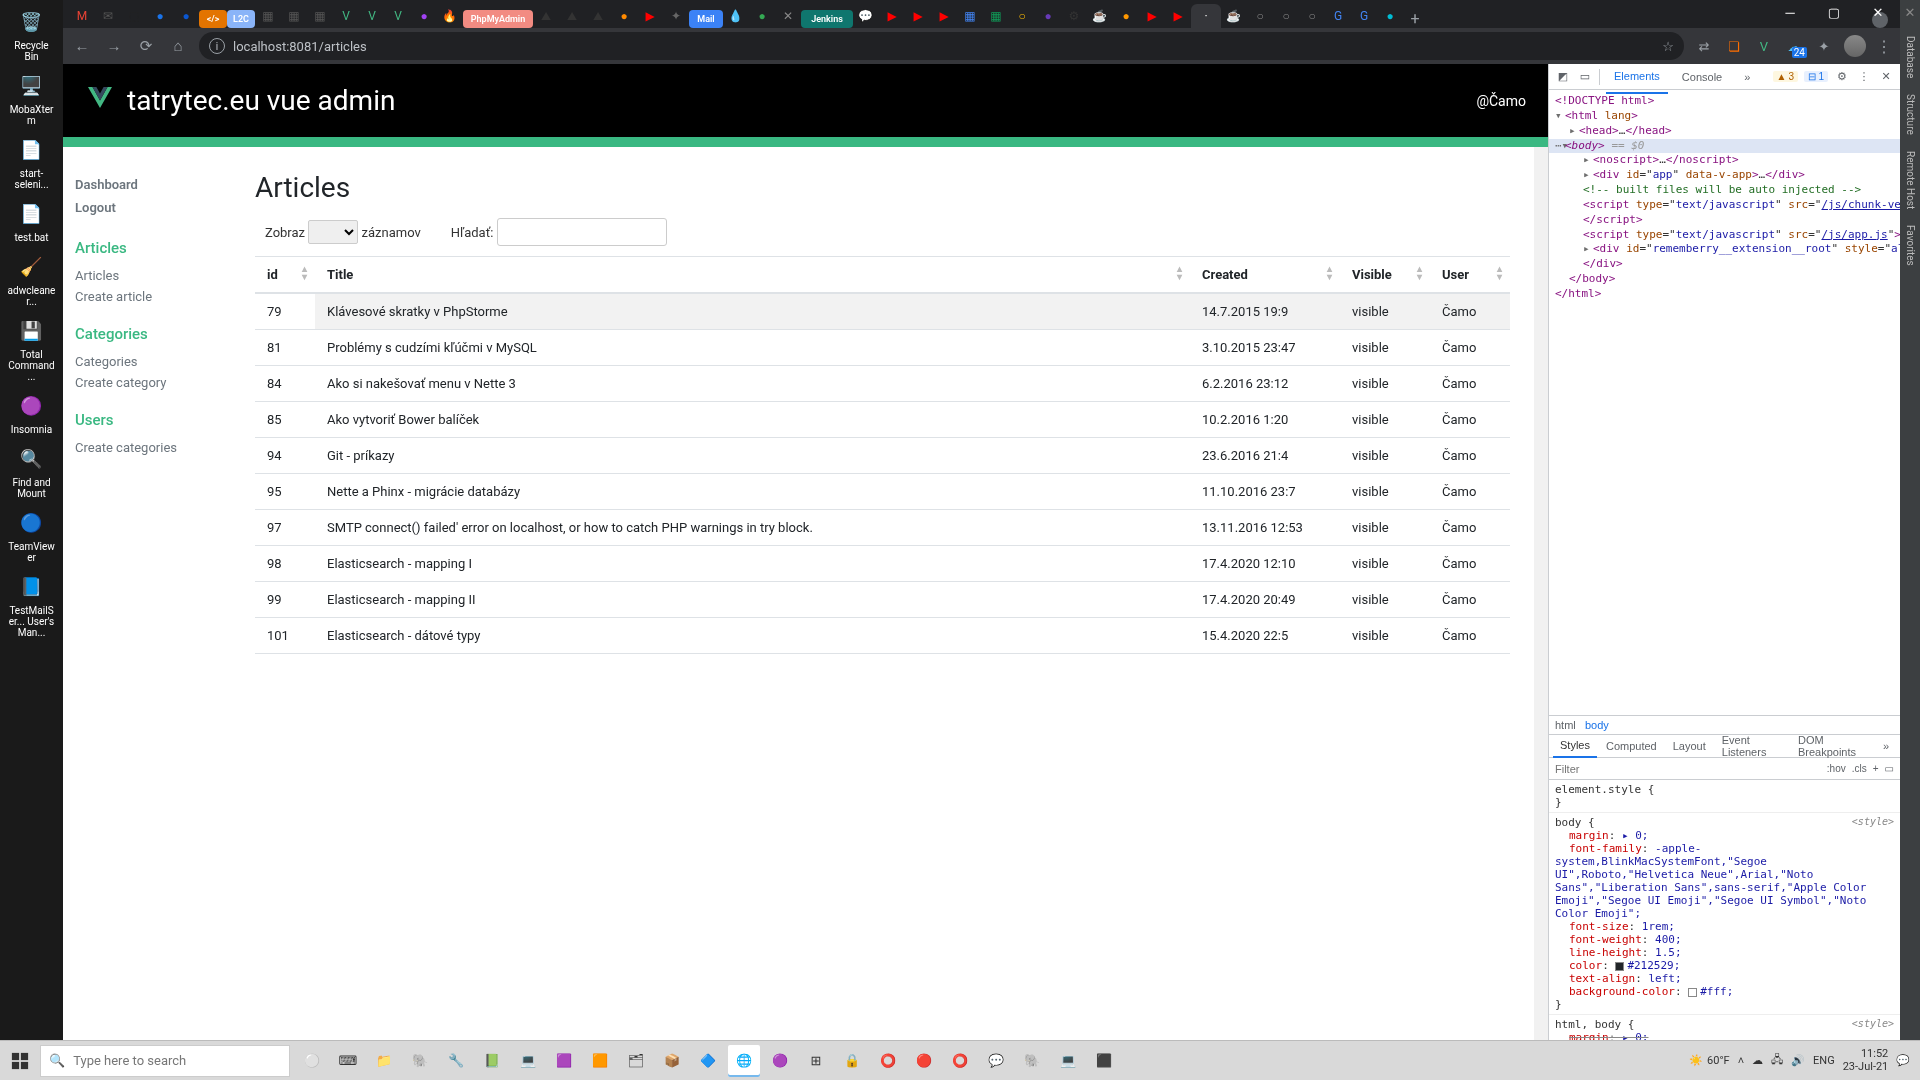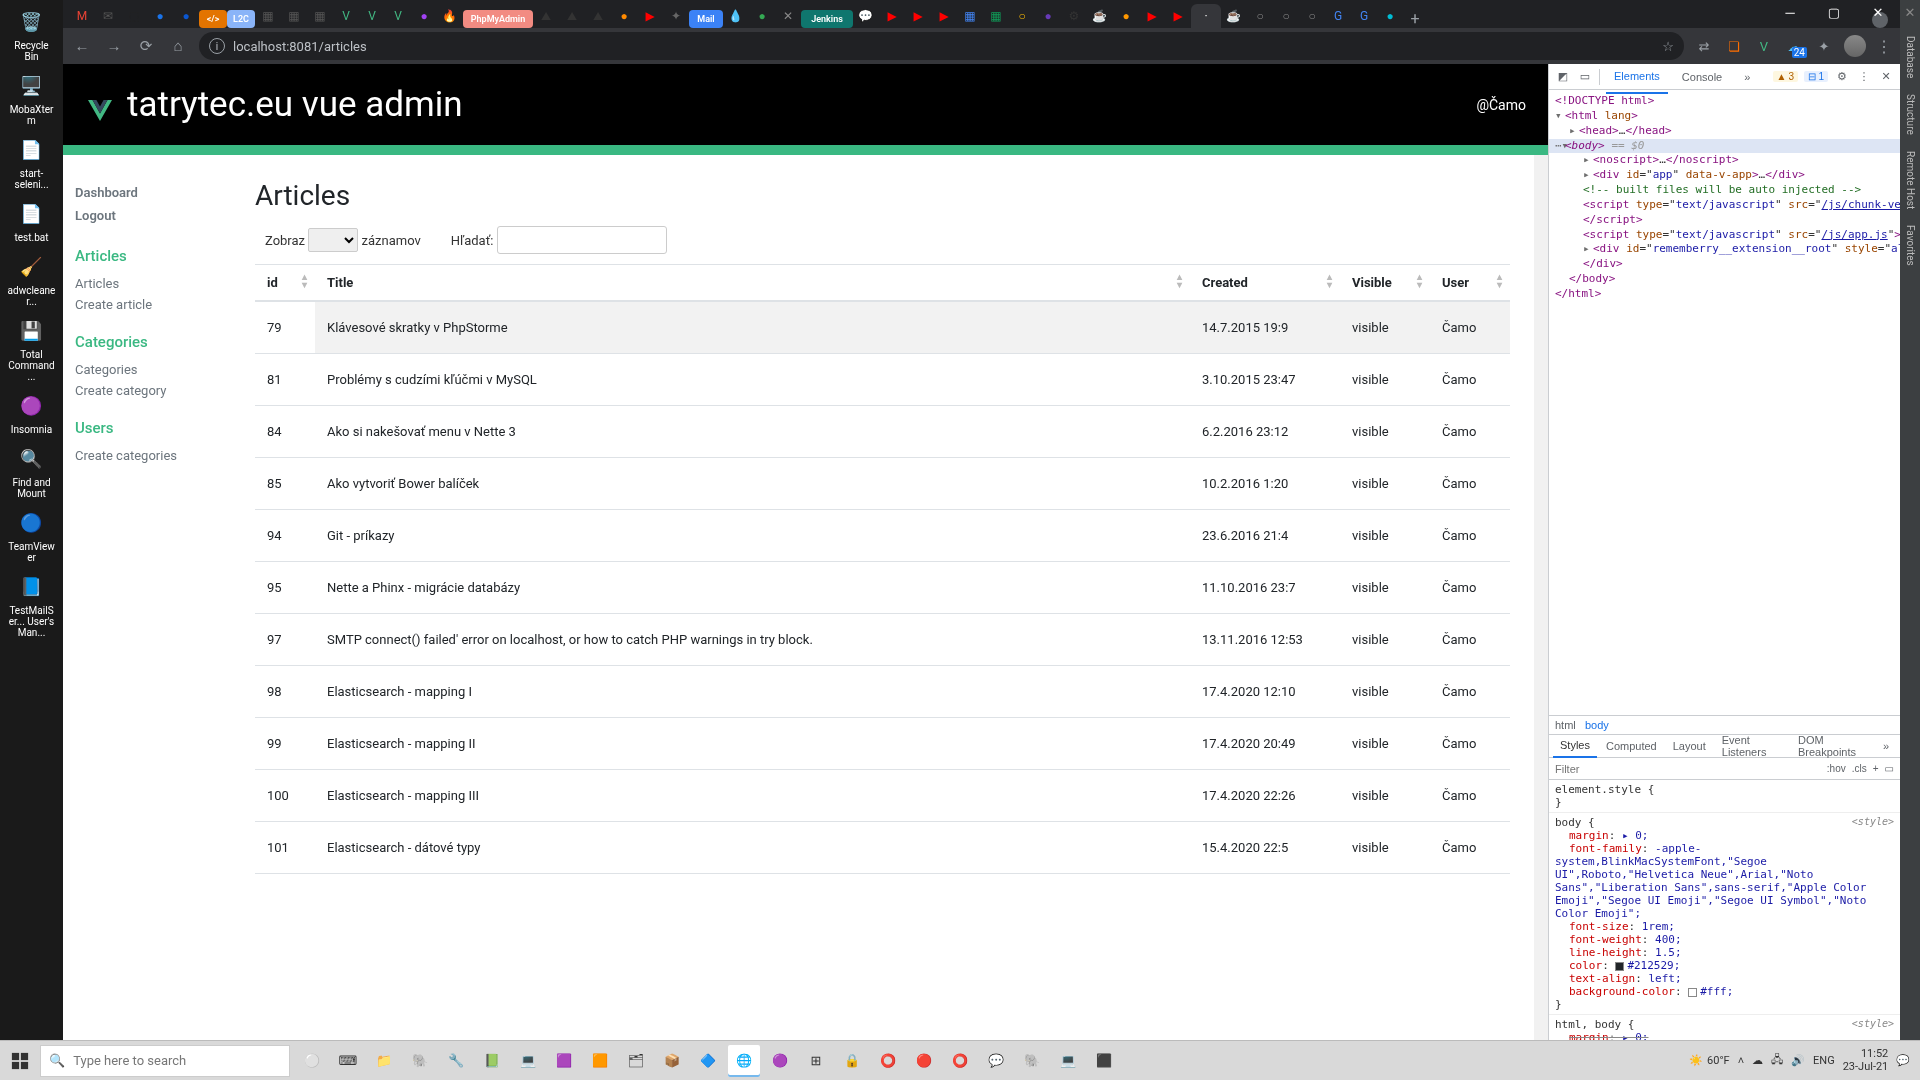--- a/index.html
+++ b/index.html
@@ -32,41 +32,41 @@
 .addr .ext { width: 20px; height: 20px; display: flex; align-items: center; justify-content: center; color: #9aa0a6; }
 .addr .avatar { width: 22px; height: 22px; border-radius: 50%; background: linear-gradient(#888,#666); }
 .addr .menu { color: #9aa0a6; font-size: 16px; }
 
 
 .content { flex: 1; display: flex; background: #fff; }
 
 
 .page { flex: 1; display: flex; flex-direction: column; overflow: hidden; }
 .page-header { background: #000; color: #fff; padding: 20px 22px; display: flex; align-items: center; justify-content: space-between; }
-.page-header .brand { display: flex; align-items: flex-end; gap: 12px; font-size: 35px; font-weight: 400; }
+.page-header .brand { display: flex; align-items: flex-start; gap: 12px; font-size: 28px; font-weight: 400; }
 .page-header .vlogo { width: 30px; height: 30px; position: relative; }
 .page-header .vlogo svg { width: 30px; height: 30px; }
 .greenbar { height: 10px; background: #3ab882; }
 .page-body { display: flex; flex: 1; background: #fff; }
 .sidebar { width: 168px; padding: 30px 12px; color: #6c757d; }
 .sidebar .sec { margin-bottom: 24px; }
 .sidebar .hd { font-weight: 600; color: #6c757d; margin-bottom: 8px; }
 .sidebar .link { padding: 3px 0; cursor: pointer; color: #6c757d; }
 .sidebar .grp-title { font-size: 15px; color: #3ab882; font-weight: 500; margin: 18px 0 8px; }
 
 .main-pane { flex: 1; padding: 24px 24px 0 24px; }
 .main-pane h1 { font-size: 28px; font-weight: 400; color: #212529; margin-bottom: 14px; }
 .dt-controls { display: flex; align-items: center; gap: 30px; padding: 0 10px 10px; color: #333; }
 .dt-controls select { border: 1px solid #ccc; border-radius: 2px; height: 24px; width: 50px; }
 .dt-controls input { border: 1px solid #ccc; border-radius: 3px; height: 28px; width: 170px; padding: 0 6px; }
 
 table.articles { width: 100%; border-collapse: collapse; }
 table.articles th { text-align: left; font-weight: 700; color: #212529; padding: 10px 12px; border-top: 1px solid #dee2e6; border-bottom: 2px solid #dee2e6; background: #fff; position: relative; }
 table.articles th .sort { position: absolute; right: 8px; top: 8px; font-size: 10px; color: #bbb; line-height: 8px; }
-table.articles td { padding: 18px 12px; border-bottom: 1px solid #dee2e6; color: #212529; }
+table.articles td { padding: 10px 12px; border-bottom: 1px solid #dee2e6; color: #212529; }
 table.articles tbody tr:nth-child(odd) td:first-child,
 table.articles tbody tr:nth-child(odd) { background: #fff; }
 table.articles tbody tr.sel { background: #f2f2f2; }
 
 
 .page-scrollbar { width: 14px; background: #f1f1f1; }
 
 
 .devtools { width: 352px; background: #fff; border-left: 1px solid #cacdd1; display: flex; flex-direction: column; font-size: 11px; color: #333; font-family: "Segoe UI", Arial, sans-serif; }
 .dt-top { height: 26px; border-bottom: 1px solid #cacdd1; display: flex; align-items: center; padding: 0 6px; gap: 6px; }
@@ -358,27 +358,20 @@
                     <td>98</td>
                     <td>Elasticsearch - mapping I</td>
                     <td>17.4.2020 12:10</td>
                     <td>visible</td>
                     <td>Čamo</td>
                   </tr>
                   <tr>
                     <td>99</td>
                     <td>Elasticsearch - mapping II</td>
                     <td>17.4.2020 20:49</td>
-                    <td>visible</td>
-                    <td>Čamo</td>
-                  </tr>
-                  <tr>
-                    <td>100</td>
-                    <td>Elasticsearch - mapping III</td>
-                    <td>17.4.2020 22:26</td>
                     <td>visible</td>
                     <td>Čamo</td>
                   </tr>
                   <tr>
                     <td>101</td>
                     <td>Elasticsearch - dátové typy</td>
                     <td>15.4.2020 22:5</td>
                     <td>visible</td>
                     <td>Čamo</td>
                   </tr>

